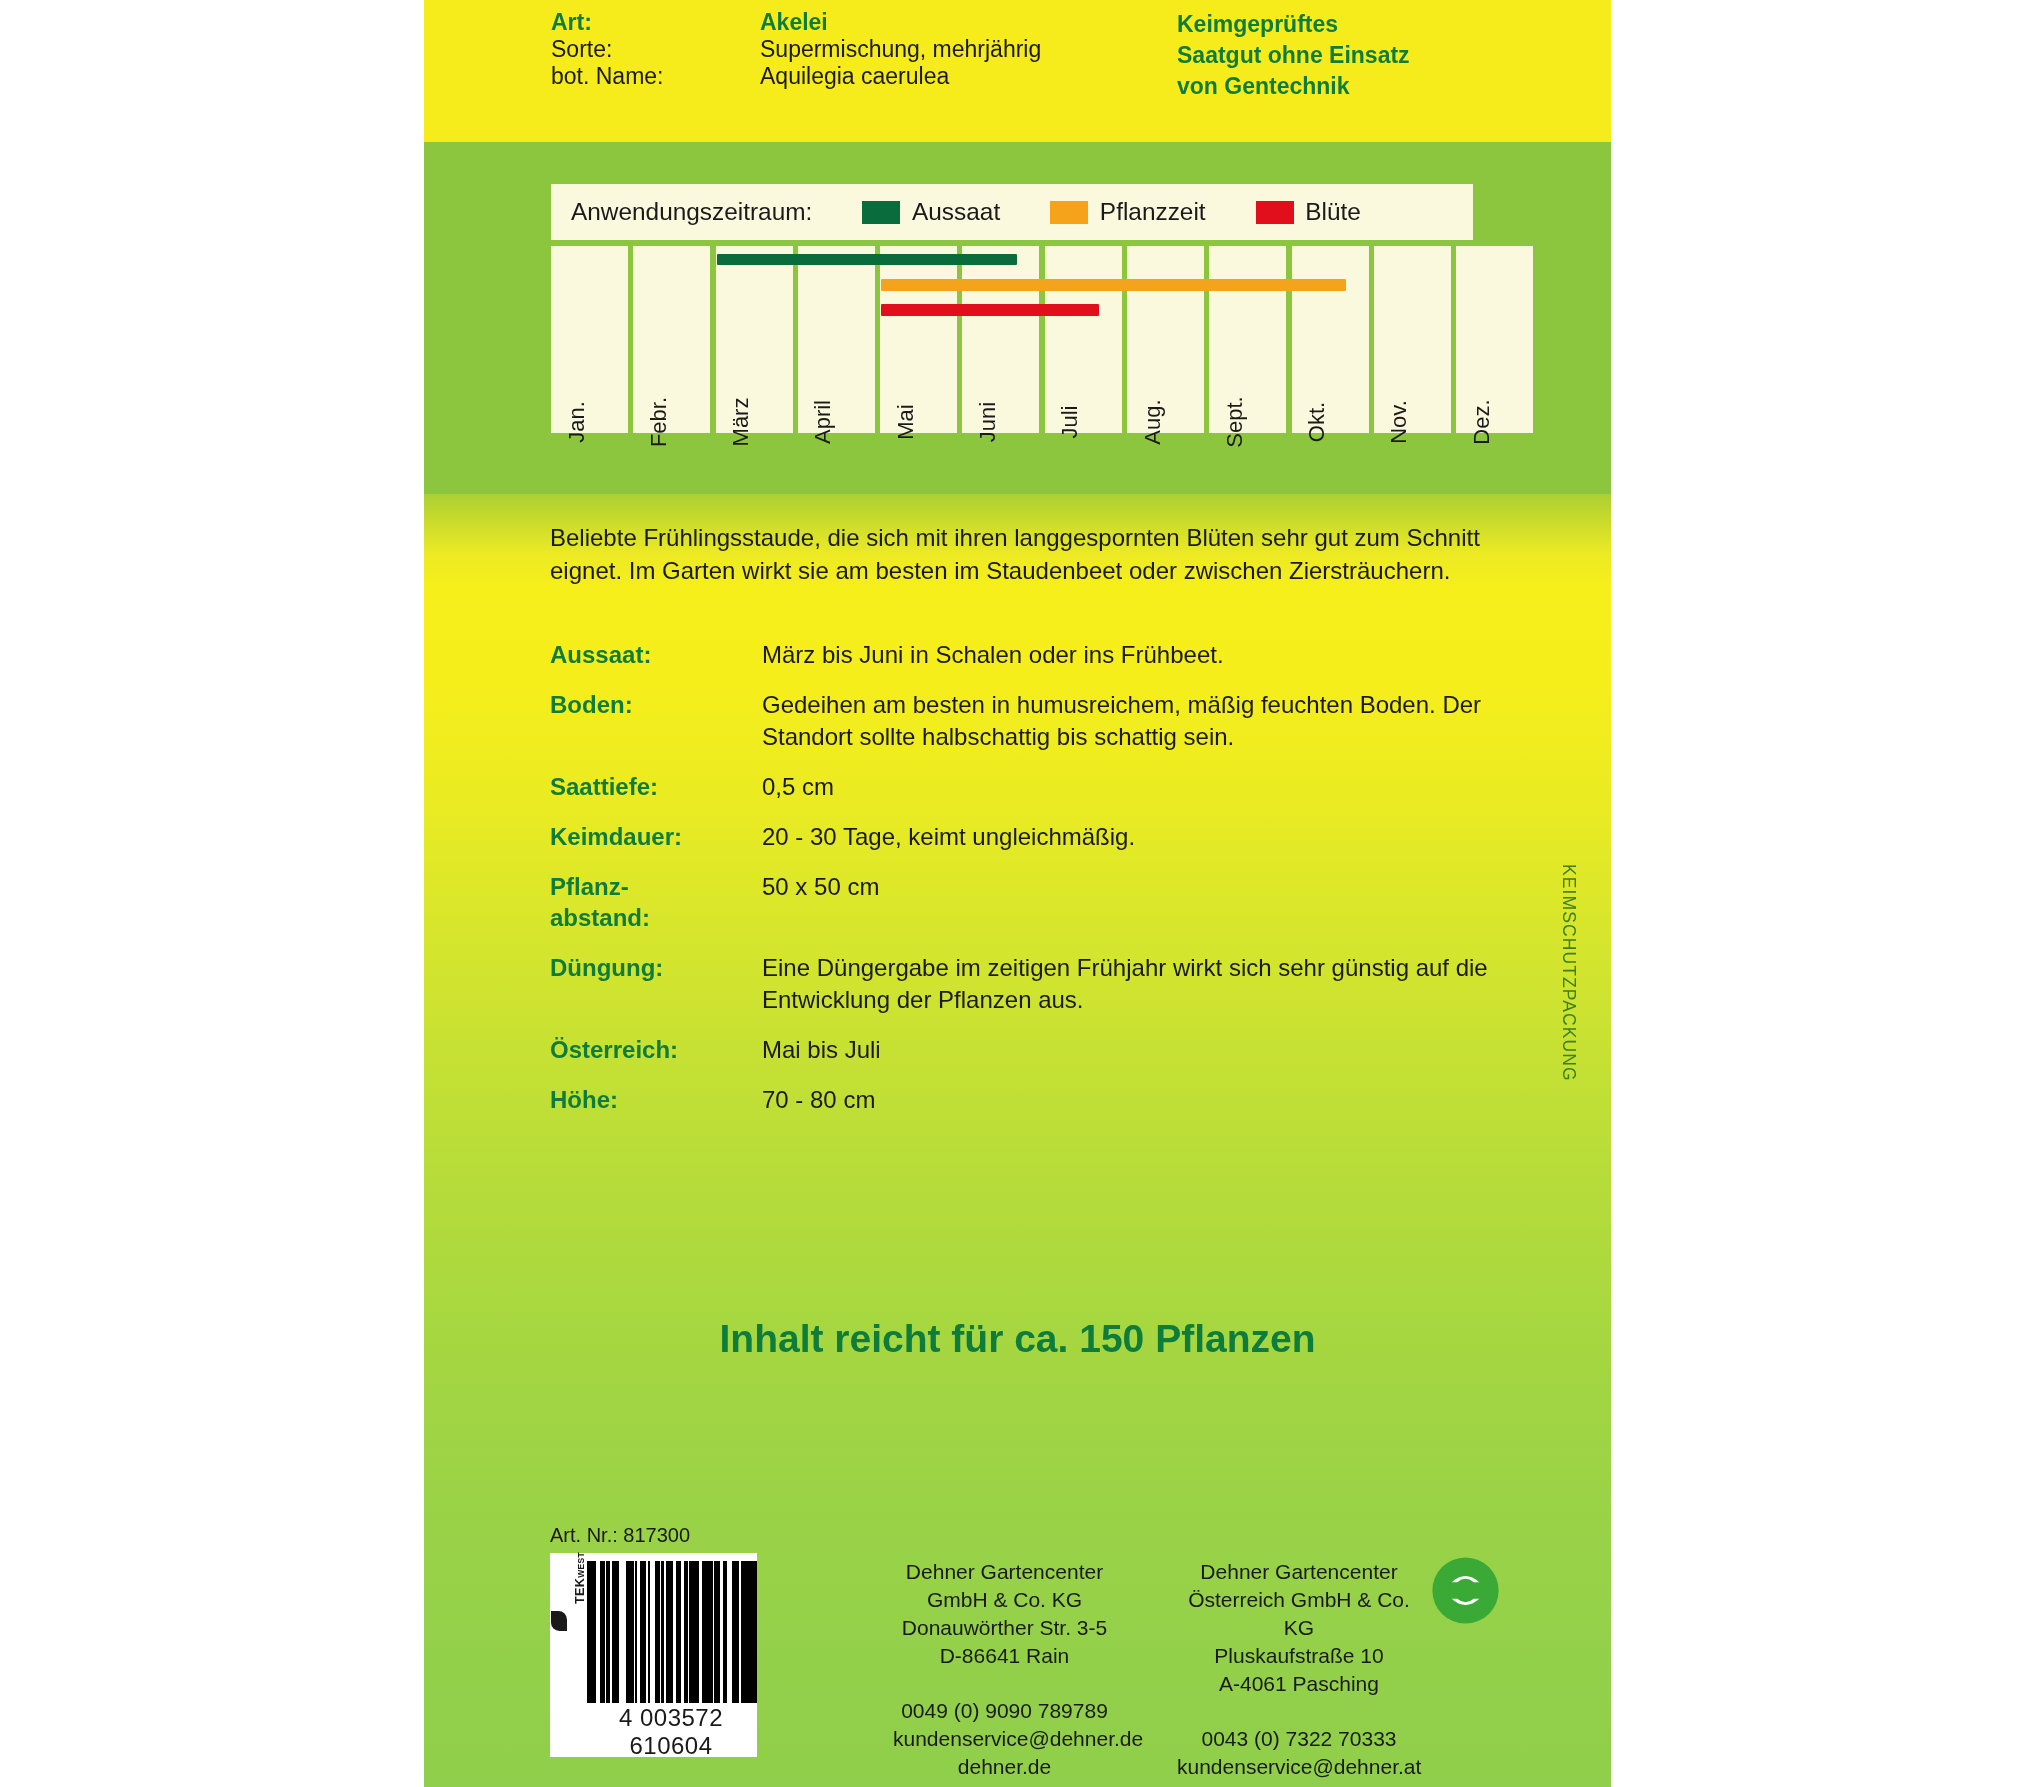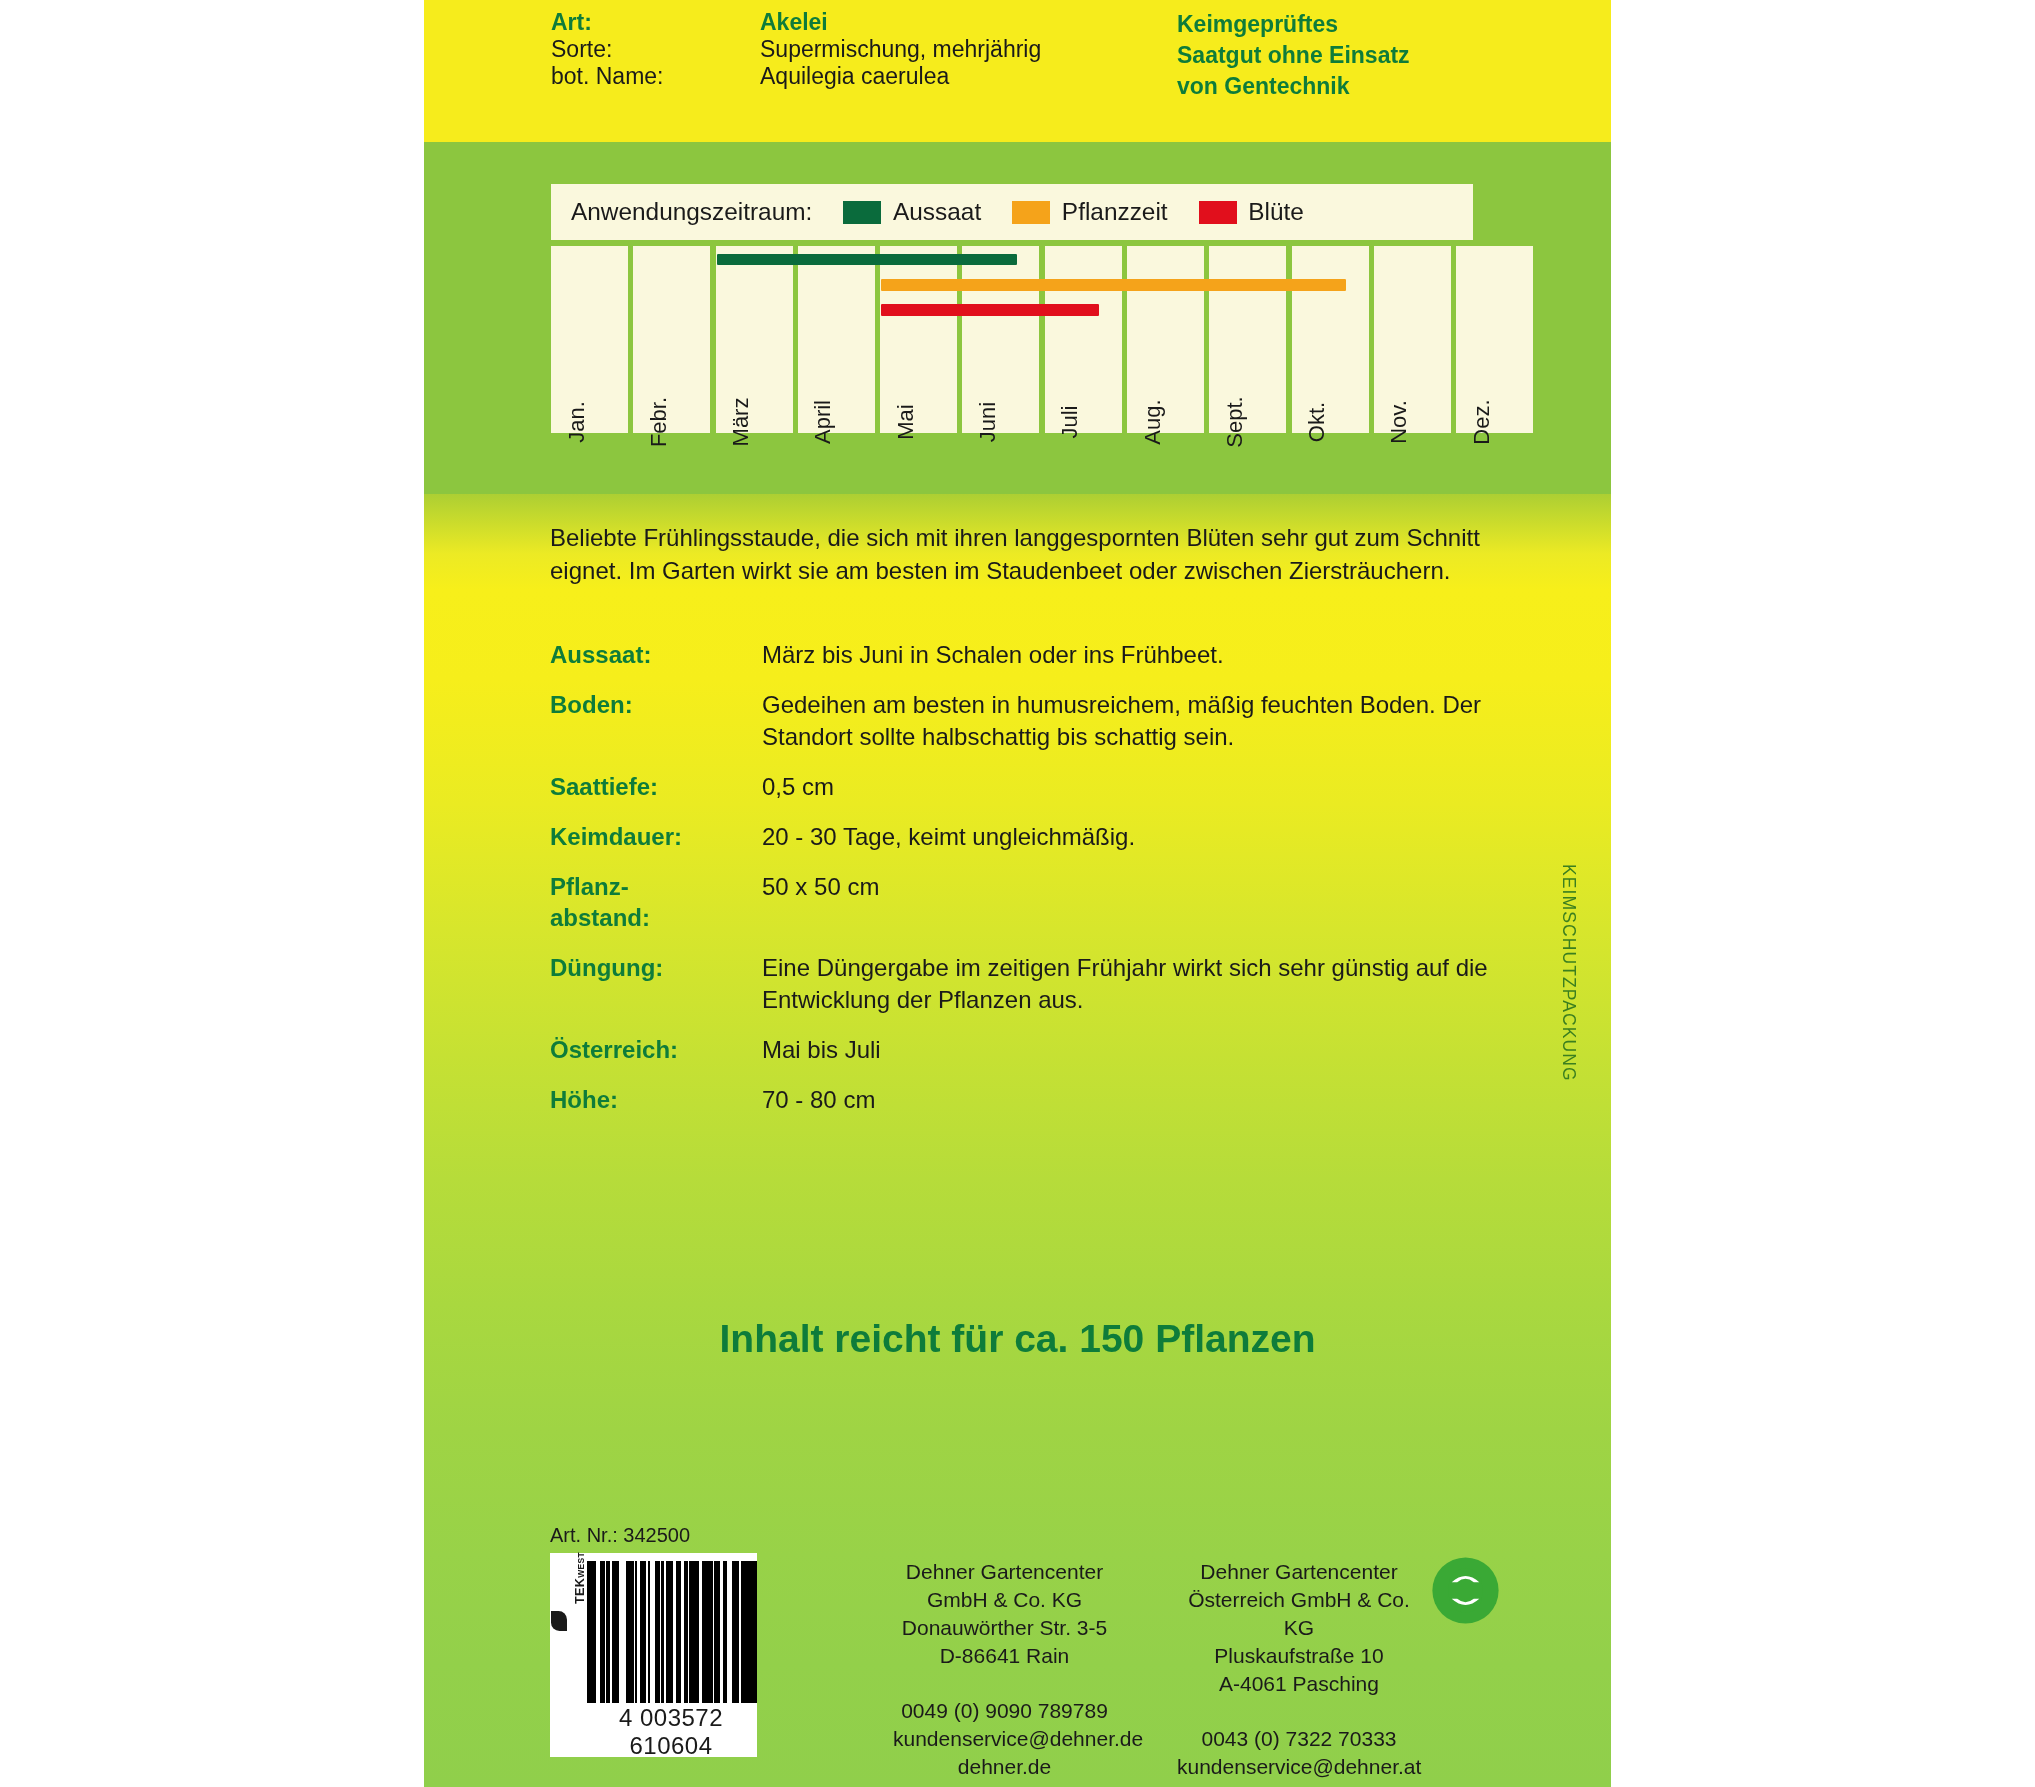--- a/index.html
+++ b/index.html
@@ -109,21 +109,21 @@
     box-sizing: border-box;
     width: 922px;
   }
   .legend-title {
     font-size: 24.4px;
     color: #1a1a1a;
   }
   .legend-item {
     display: flex;
     align-items: center;
-    margin-left: 15px;
+    margin-left: 34px;
     padding-left: 16px;
   }
   .legend-swatch {
     width: 38px;
     height: 23px;
     margin-right: 11.7px;
   }
   .sw-aussaat { background: #0a6b3c; }
   .sw-pflanz { background: #f5a31a; }
   .sw-bluete { background: #e10f1c; }
@@ -439,21 +439,21 @@
     <div class="d-row">
       <div class="d-label">Höhe:</div>
       <div class="d-value">70 - 80 cm</div>
     </div>
   </div>
 
   <div class="side-text">KEIMSCHUTZPACKUNG</div>
 
   <div class="contents">Inhalt reicht für ca. 150 Pflanzen</div>
 
-  <div class="art-nr">Art. Nr.: 342500</div>
+  <div class="art-nr">Art. Nr.: 817300</div>
 
   <div class="barcode-box"></div>
 
   <div class="tek-logo">
     <div class="tek-leaf"></div>
     <div class="tek-text"><span>TEK</span><span class="small">WEST</span></div>
   </div>
 
   <div class="barcode" id="barcode">
       <div style="width:1.1px;height:142px;background:transparent;flex:none;"></div>

